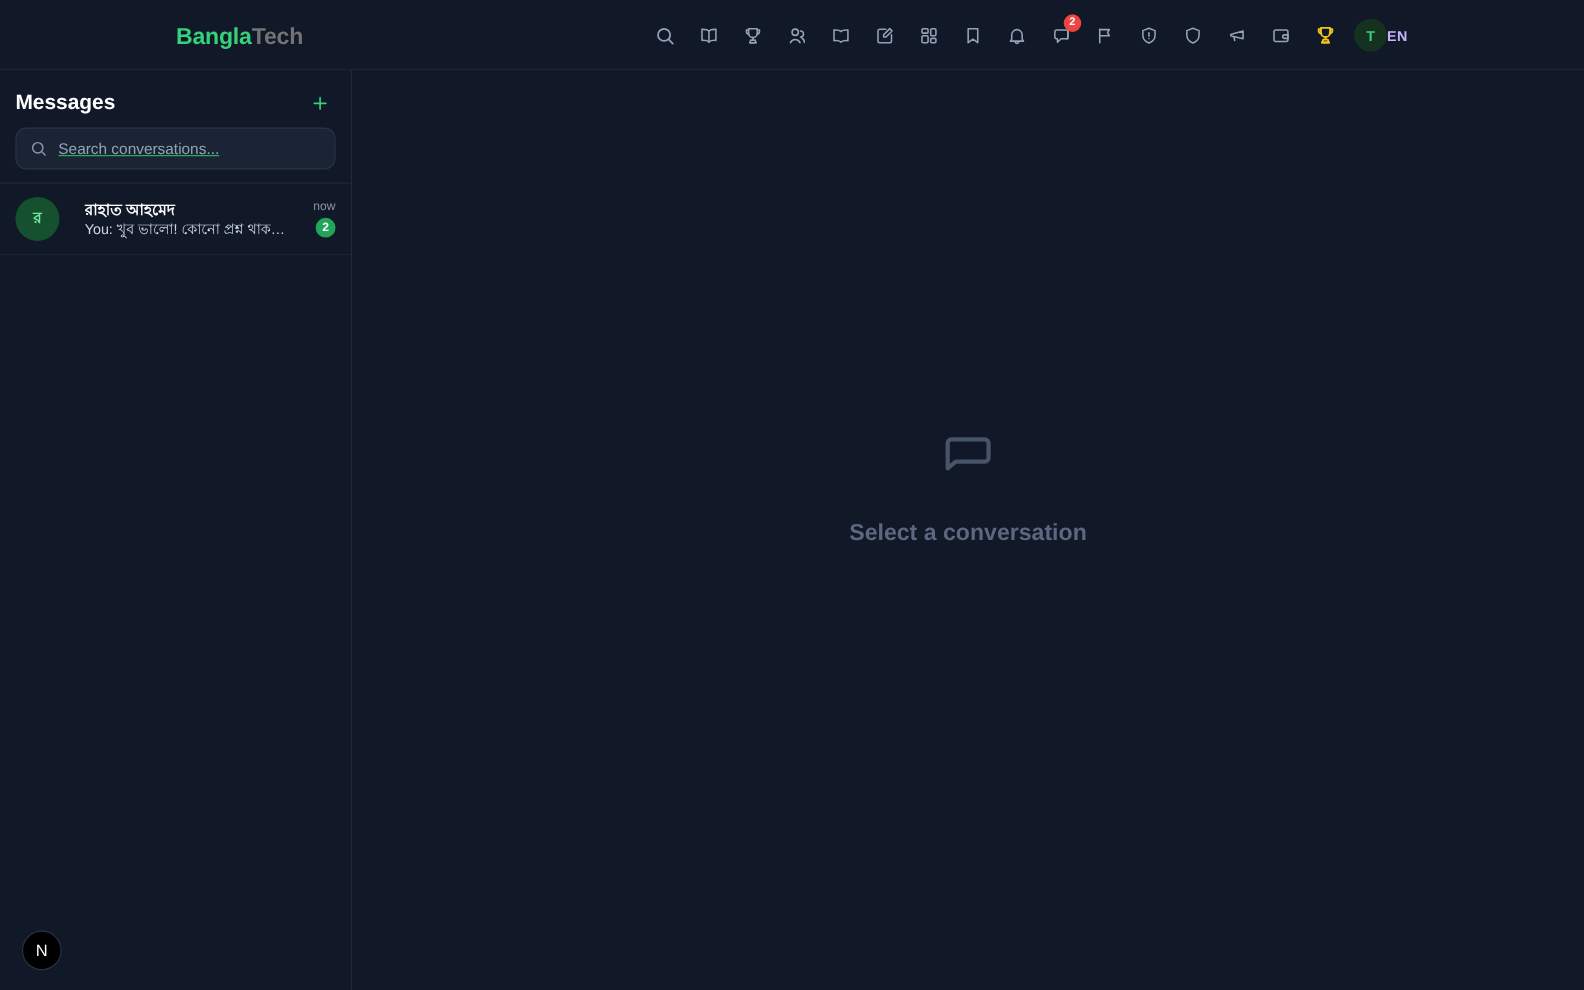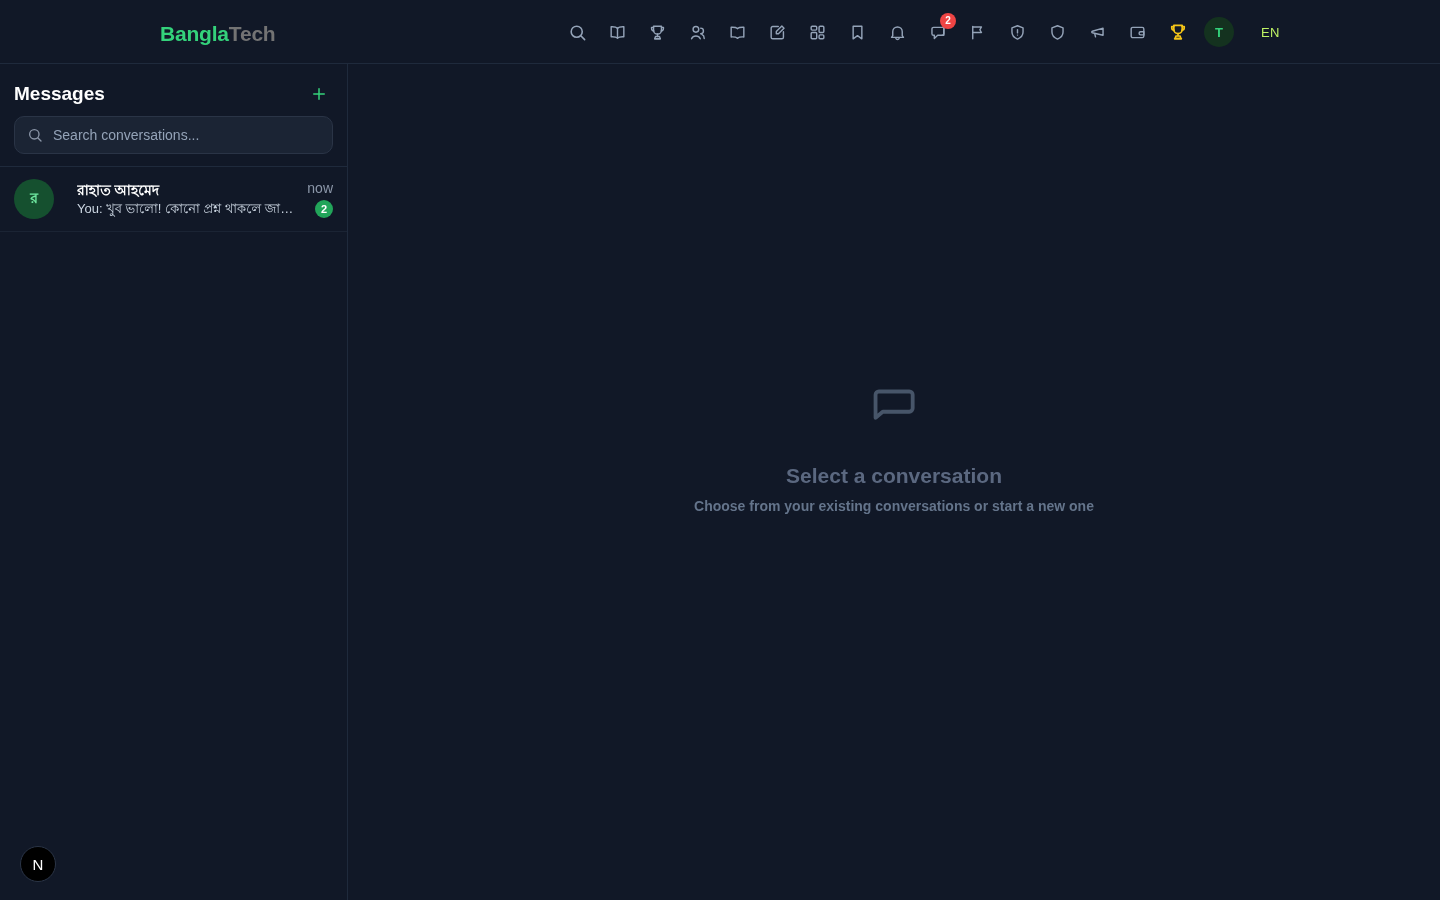--- a/index.html
+++ b/index.html
@@ -64,32 +64,32 @@
     width: 30px; height: 30px;
     margin-left: 6px;
     border-radius: 50%;
     background: #14321f;
     color: #34d27b;
     display: flex; align-items: center; justify-content: center;
     font-size: 13px; font-weight: bold;
     cursor: pointer;
   }
   .lang-btn {
-    margin-left: 27px;
-    color: #bef264;
-    font-size: 13px; font-weight: normal;
+    margin-left: 0;
+    color: #c4b5fd;
+    font-size: 13px; font-weight: bold;
     letter-spacing: 0.5px;
     cursor: pointer;
   }
 
   
   .body-wrap { display: flex; height: 836px; }
 
   .sidebar {
-    width: 348px;
+    width: 320px;
     background: #111827;
     border-right: 1px solid #1f2a3c;
     position: relative;
     display: flex; flex-direction: column;
   }
   .sb-head {
     display: flex; align-items: center; justify-content: space-between;
     padding: 18px 16px 10px 14px;
   }
   .sb-title { color: #ffffff; font-size: 19px; font-weight: bold; }
@@ -108,23 +108,24 @@
     border-radius: 10px;
     display: flex; align-items: center;
     padding-left: 38px;
   }
   .sb-search .s-icon {
     position: absolute; left: 12px; top: 10px;
     color: #8b96a8;
   }
   .sb-search input {
     background: transparent; border: 0; outline: 0;
-    color: #bef264; font-size: 14px;
+    color: #22c55e; font-size: 14px;
     font-family: "Liberation Sans", sans-serif;
     width: 100%;
+    text-decoration: underline;
   }
   .sb-search input::placeholder { color: #94a3b8; }
 
   .conv-list { border-top: 1px solid #1f2a3c; }
   .conv-item {
     display: flex; align-items: center;
     gap: 12px;
     padding: 12px 14px;
     cursor: pointer;
     border-bottom: 1px solid #1b2troy;
@@ -146,21 +147,21 @@
   }
   .conv-prev {
     color: #cbd5e1; font-size: 13px;
     white-space: nowrap; overflow: hidden; text-overflow: ellipsis;
     line-height: 18px; margin-top: 1px;
   }
   .conv-right {
     display: flex; flex-direction: column; align-items: flex-end; gap: 4px;
     flex: 0 0 auto;
   }
-  .conv-time { color: #8b96a8; font-size: 14px; }
+  .conv-time { color: #8b96a8; font-size: 11px; }
   .conv-badge {
     background: #22a55a; color: #ffffff;
     min-width: 18px; height: 18px;
     border-radius: 999px;
     font-size: 11px; font-weight: bold;
     display: flex; align-items: center; justify-content: center;
     padding: 0 5px;
   }
 
   .nbtn {
@@ -376,17 +377,16 @@
   </div>
 
   <div class="main">
     <div class="empty">
       <div class="empty-icon">
         <svg width="54" height="54" viewBox="0 0 24 24" fill="none" stroke="currentColor" stroke-width="1.7" stroke-linecap="round" stroke-linejoin="round">
             <path d="M20 4.5H6.5a1.5 1.5 0 0 0-1.5 1.5v10.2l3.2-2.7H20a1.5 1.5 0 0 0 1.5-1.5V6a1.5 1.5 0 0 0-1.5-1.5z" transform="translate(-1.2,0.6)"></path>
           </svg>
       </div>
       <div class="empty-title">Select a conversation</div>
-      <div class="empty-sub">Choose from your existing conversations or start a new one</div>
     </div>
   </div>
 
 </div>
 
 </body></html>

